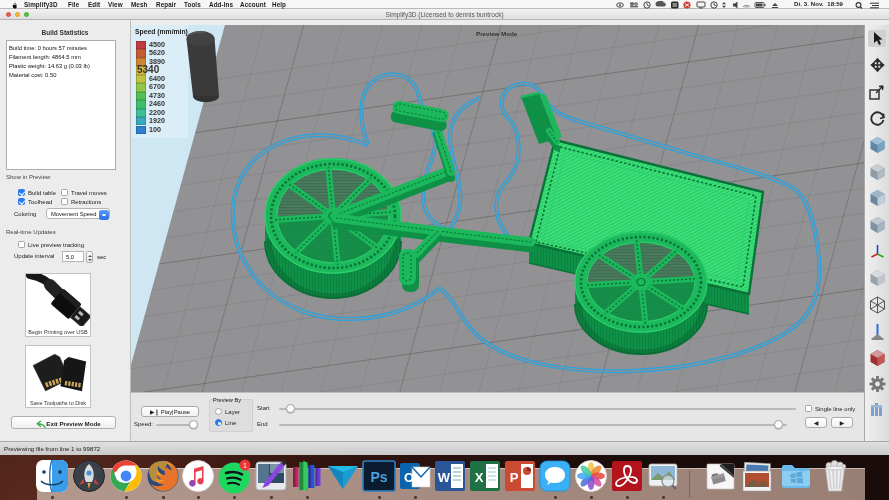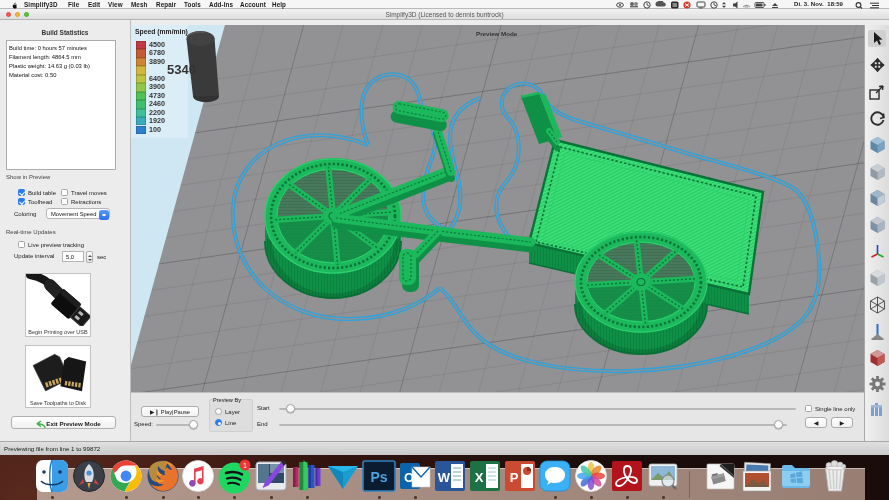--- a/index.html
+++ b/index.html
@@ -412,29 +412,29 @@
         <ellipse cx="69.5" cy="13.5" rx="14" ry="7.6" fill="#424242"></ellipse>
         <path d="M56.5 11.5 a 13,6 0 0 1 17 -4" fill="none" stroke="#555" stroke-width="1.6"></path>
       </g>
     </svg>
     <div id="legend">
       <div style="font-weight:bold;font-size:6.8px;color:#222">Speed (mm/min)</div>
       <div id="legrows" style="position: absolute; left: 0px; top: 13px;">
           <div style="position:absolute;left:1px;top:0.00px;width:9.5px;height:8.45px;background:#c03a44;box-shadow:inset 0 0 0 0.6px rgba(0,0,0,0.28)"></div>
           <div style="position:absolute;left:14px;top:0.00px;font-weight:bold;font-size:7.2px;color:#333;line-height:8.45px">4500</div>
           <div style="position:absolute;left:1px;top:8.45px;width:9.5px;height:8.45px;background:#c35c35;box-shadow:inset 0 0 0 0.6px rgba(0,0,0,0.28)"></div>
-          <div style="position:absolute;left:14px;top:8.45px;font-weight:bold;font-size:7.2px;color:#333;line-height:8.45px">6780</div>
+          <div style="position:absolute;left:14px;top:8.45px;font-weight:bold;font-size:7.2px;color:#333;line-height:8.45px">5620</div>
           <div style="position:absolute;left:1px;top:16.90px;width:9.5px;height:8.45px;background:#cd8534;box-shadow:inset 0 0 0 0.6px rgba(0,0,0,0.28)"></div>
           <div style="position:absolute;left:14px;top:16.90px;font-weight:bold;font-size:7.2px;color:#333;line-height:8.45px">3890</div>
           <div style="position:absolute;left:1px;top:25.35px;width:9.5px;height:8.45px;background:#d2b63e;box-shadow:inset 0 0 0 0.6px rgba(0,0,0,0.28)"></div>
-          <div style="position:absolute;left:32px;top:25.35px;font-weight:bold;font-size:13px;color:#333;line-height:8.45px">5340</div>
+          <div style="position:absolute;left:2px;top:25.35px;font-weight:bold;font-size:10px;color:#333;line-height:8.45px">5340</div>
           <div style="position:absolute;left:1px;top:33.80px;width:9.5px;height:8.45px;background:#bec43f;box-shadow:inset 0 0 0 0.6px rgba(0,0,0,0.28)"></div>
           <div style="position:absolute;left:14px;top:33.80px;font-weight:bold;font-size:7.2px;color:#333;line-height:8.45px">6400</div>
           <div style="position:absolute;left:1px;top:42.25px;width:9.5px;height:8.45px;background:#8ec74a;box-shadow:inset 0 0 0 0.6px rgba(0,0,0,0.28)"></div>
-          <div style="position:absolute;left:14px;top:42.25px;font-weight:bold;font-size:7.2px;color:#333;line-height:8.45px">3900</div>
+          <div style="position:absolute;left:14px;top:42.25px;font-weight:bold;font-size:7.2px;color:#333;line-height:8.45px">6700</div>
           <div style="position:absolute;left:1px;top:50.70px;width:9.5px;height:8.45px;background:#52c155;box-shadow:inset 0 0 0 0.6px rgba(0,0,0,0.28)"></div>
           <div style="position:absolute;left:14px;top:50.70px;font-weight:bold;font-size:7.2px;color:#333;line-height:8.45px">4730</div>
           <div style="position:absolute;left:1px;top:59.15px;width:9.5px;height:8.45px;background:#3dbf6e;box-shadow:inset 0 0 0 0.6px rgba(0,0,0,0.28)"></div>
           <div style="position:absolute;left:14px;top:59.15px;font-weight:bold;font-size:7.2px;color:#333;line-height:8.45px">2460</div>
           <div style="position:absolute;left:1px;top:67.60px;width:9.5px;height:8.45px;background:#3ec098;box-shadow:inset 0 0 0 0.6px rgba(0,0,0,0.28)"></div>
           <div style="position:absolute;left:14px;top:67.60px;font-weight:bold;font-size:7.2px;color:#333;line-height:8.45px">2200</div>
           <div style="position:absolute;left:1px;top:76.05px;width:9.5px;height:8.45px;background:#3aabbc;box-shadow:inset 0 0 0 0.6px rgba(0,0,0,0.28)"></div>
           <div style="position:absolute;left:14px;top:76.05px;font-weight:bold;font-size:7.2px;color:#333;line-height:8.45px">1920</div>
           <div style="position:absolute;left:1px;top:84.50px;width:9.5px;height:8.45px;background:#2f7fd0;box-shadow:inset 0 0 0 0.6px rgba(0,0,0,0.28)"></div>
           <div style="position:absolute;left:14px;top:84.50px;font-weight:bold;font-size:7.2px;color:#333;line-height:8.45px">100</div>

